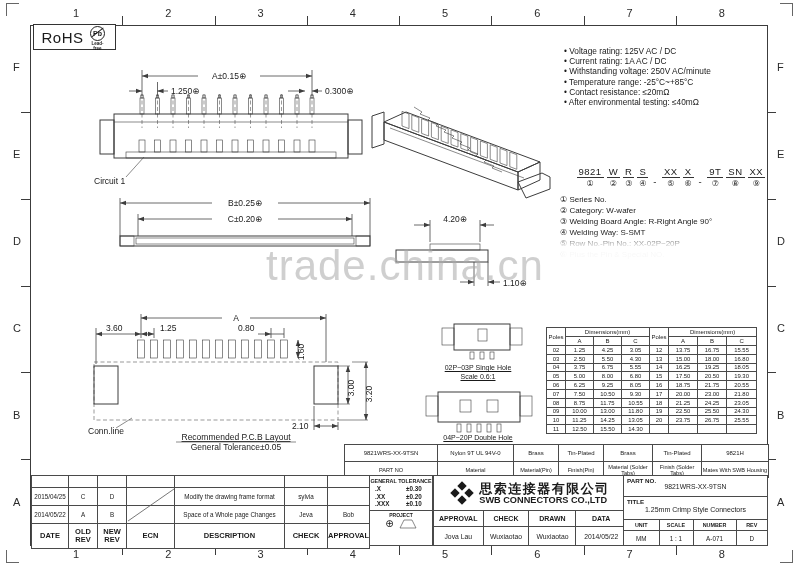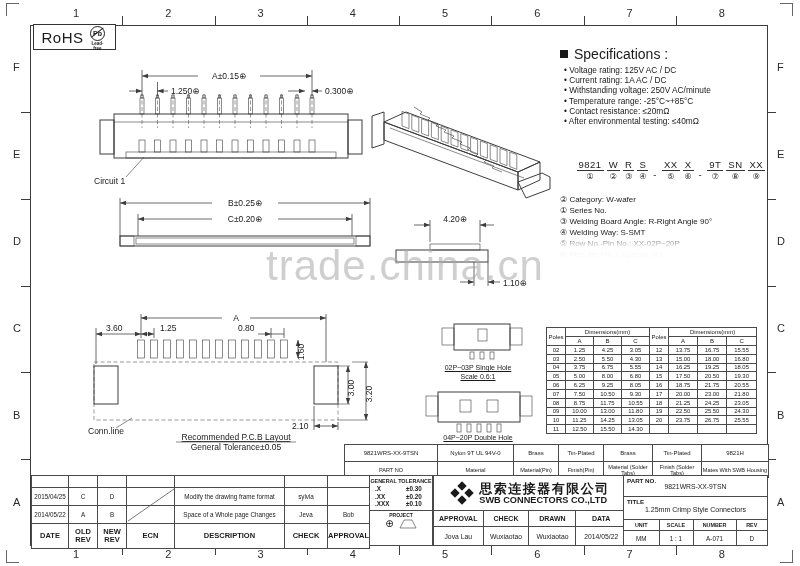--- a/index.html
+++ b/index.html
@@ -32,21 +32,21 @@
   svg .dim{stroke:#444;fill:none;stroke-width:.8}
   svg text{fill:#1a1a1a;stroke:none;font-family:"Liberation Sans","DejaVu Sans",sans-serif;font-size:8.5px}
   svg .cap{font-size:8.5px}
   
   .specs{left:560px;top:46px;width:218px}
   .spec-title{font-size:14px;margin-bottom:3px;display:flex;align-items:center}
   .sq{display:inline-block;width:8px;height:8px;background:#1a1a1a;margin-right:6px}
   .spec-item{font-size:8.3px;line-height:10.2px;padding-left:4px}
   .spec-item:before{content:"•  "}
   
-  .pcode{left:575px;top:159px;display:flex;align-items:flex-end}
+  .pcode{left:575px;top:166px;display:flex;align-items:flex-end}
   .tok{display:flex;flex-direction:column;align-items:center;margin:0 1.5px}
   .tok .t{font-size:9.5px;letter-spacing:.5px;border-bottom:1px solid #333;padding:0 2px}
   .tok .t.noline{border-bottom:none}
   .tok .dig{font-size:8px;margin-top:1px;color:#222}
   .pbreak{left:560px;top:194px;width:215px}
   .pb-line{font-size:8px;line-height:11px}
   
   .wm{left:266px;top:242px;font-size:42px;color:#a9a9a9;opacity:.55;letter-spacing:1px;z-index:5;white-space:nowrap}
   .smudge{left:562px;top:250px;width:180px;height:16px;background:rgba(255,255,255,.97);box-shadow:0 0 9px 9px rgba(255,255,255,.95);z-index:6}
   
@@ -227,24 +227,20 @@
     <rect x="8" y="38" width="92" height="12" class="ln"></rect>
     <rect x="42" y="32" width="50" height="6" class="thin"></rect>
     <line x1="86" y1="50" x2="86" y2="74" class="dim"></line>
       <line x1="100" y1="50" x2="100" y2="74" class="dim"></line>
     <line x1="72" y1="70" x2="86" y2="70" class="dim" marker-end="url(#ar)"></line>
     <line x1="100" y1="70" x2="112" y2="70" class="dim" marker-start="url(#ar)"></line>
     <text x="115" y="74">1.10⊕</text>
   </svg>
 
   <div class="abs specs">
-    <div class="spec-title">
-      <span class="sq"></span>
-      <span>Specifications :</span>
-    </div>
     <div>
         <div class="spec-item">Voltage rating: 125V AC / DC</div>
         <div class="spec-item">Current rating: 1A  AC / DC</div>
         <div class="spec-item">Withstanding voltage: 250V AC/minute</div>
         <div class="spec-item">Temperature range: -25°C~+85°C</div>
         <div class="spec-item">Contact resistance: ≤20mΩ</div>
         <div class="spec-item">After environmental testing:  ≤40mΩ</div>
       </div>
   </div>
 
@@ -288,22 +284,22 @@
       <span class="tok">
         <div class="t">SN</div>
         <div class="dig">⑧</div>
       </span>
       <span class="tok">
         <div class="t">XX</div>
         <div class="dig">⑨</div>
       </span>
     </div>
   <div class="abs pbreak">
+      <div class="pb-line">① Series No.</div>
       <div class="pb-line">② Category:  W-wafer</div>
-      <div class="pb-line">① Series No.</div>
       <div class="pb-line">③ Welding Board Angle: R-Right Angle 90°</div>
       <div class="pb-line">④ Welding Way: S-SMT</div>
       <div class="pb-line">⑤ Row No.-Pin No.: XX-02P~20P</div>
       <div class="pb-line">⑥ Plus the Pin &amp; Special NO.</div>
     </div>
 
   <svg class="abs" style="left:86px;top:310px" width="300" height="140" viewBox="0 0 300 140">
     <defs>
         <g id="pad">
           <rect x="-3.5" y="0" width="7" height="18" class="thin" fill="url(#hatch)"></rect>

